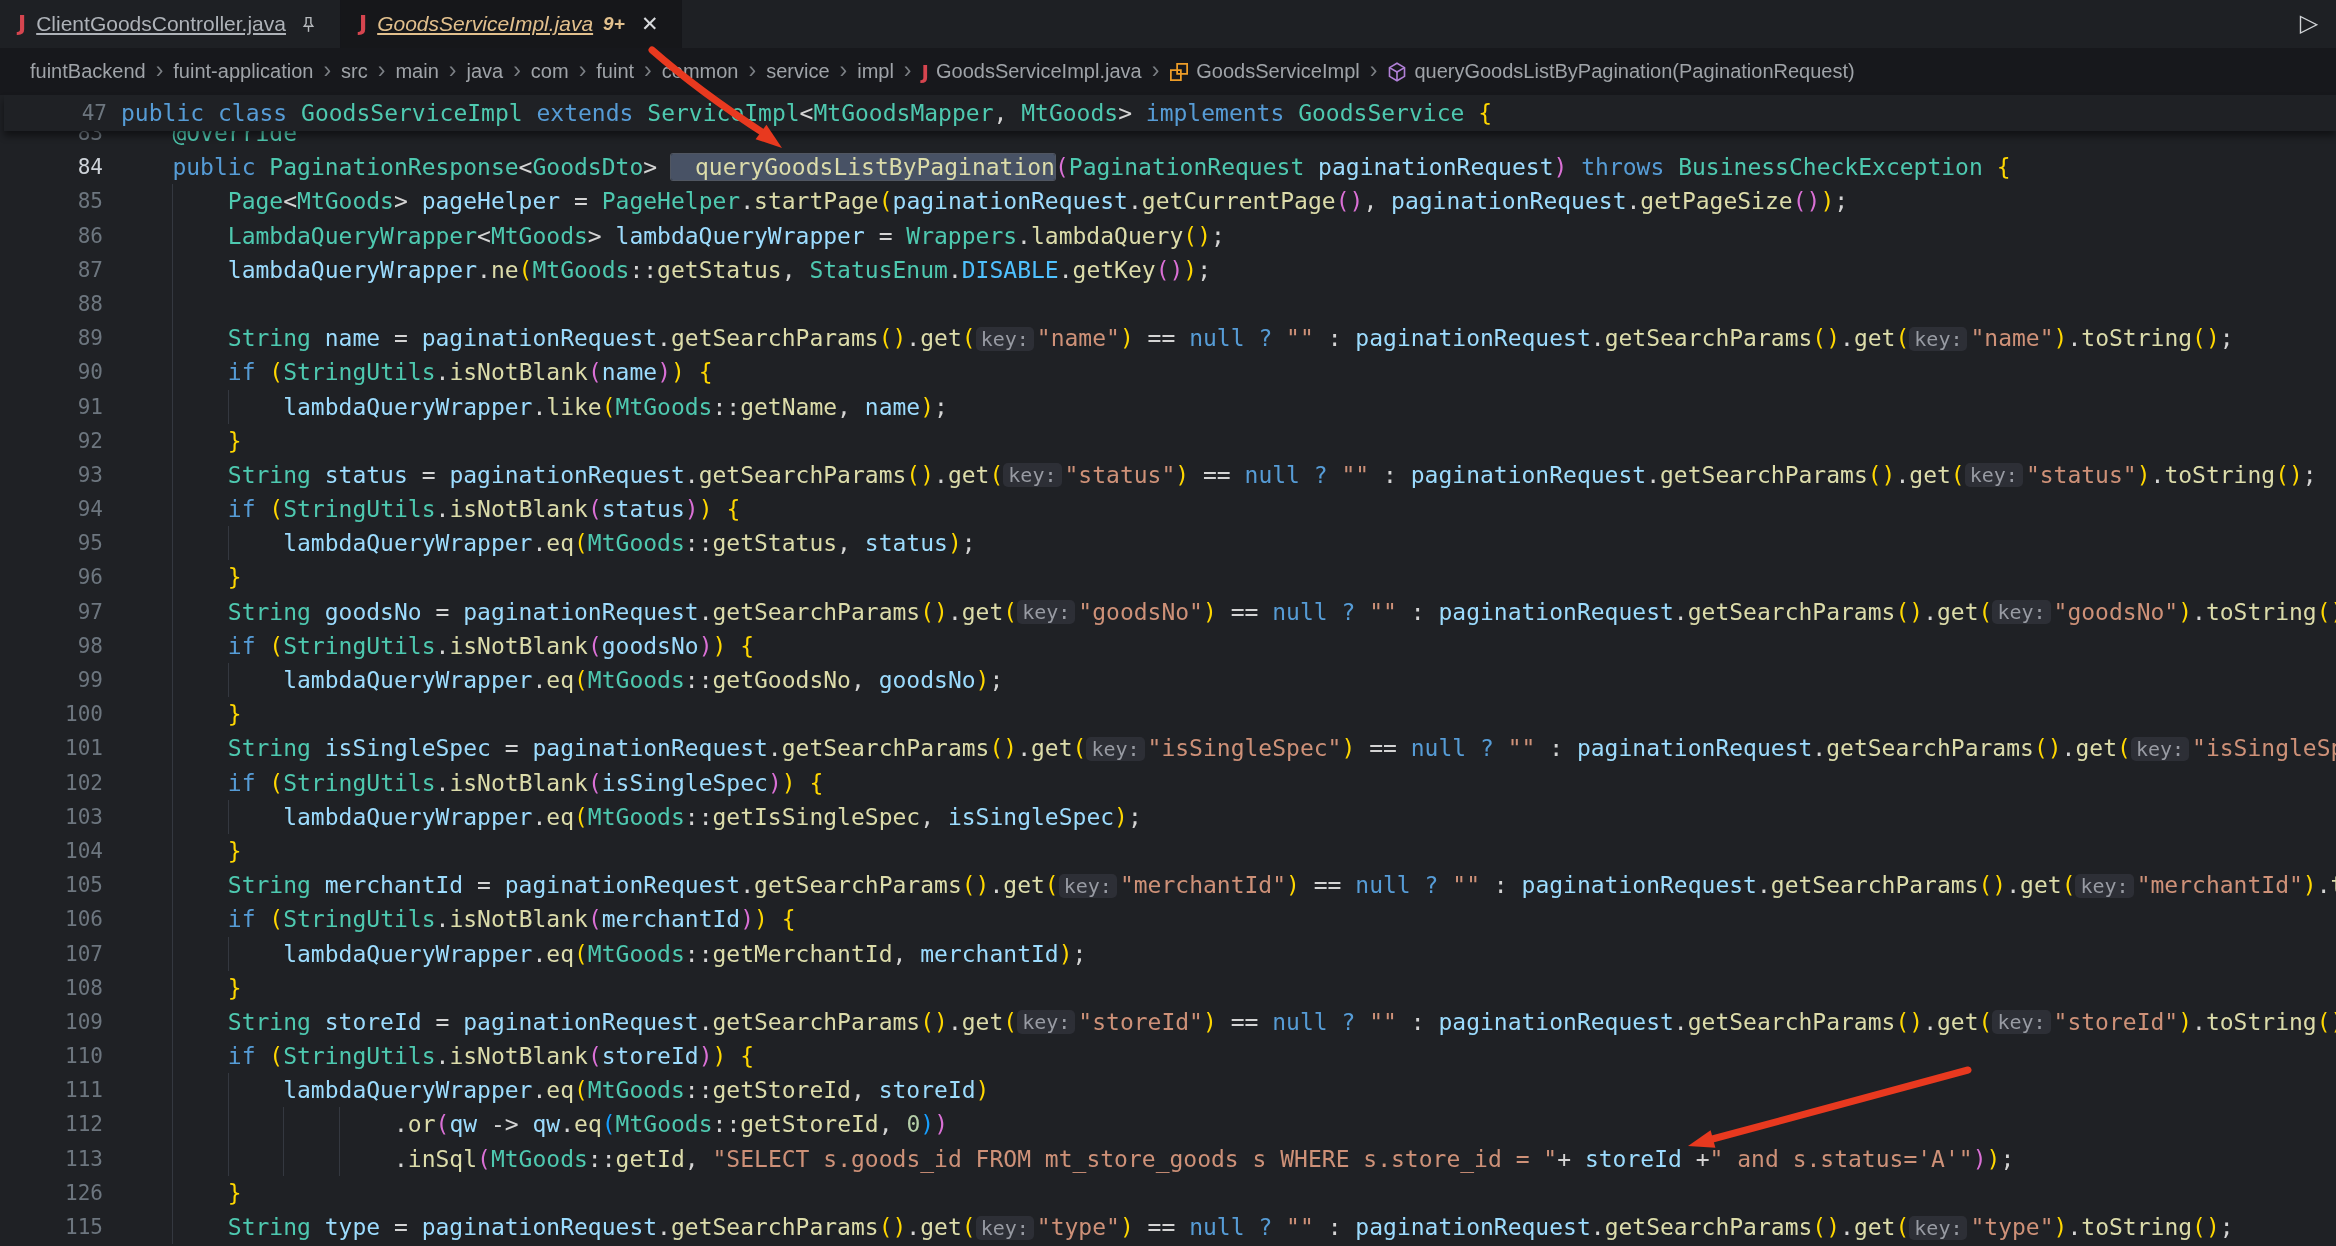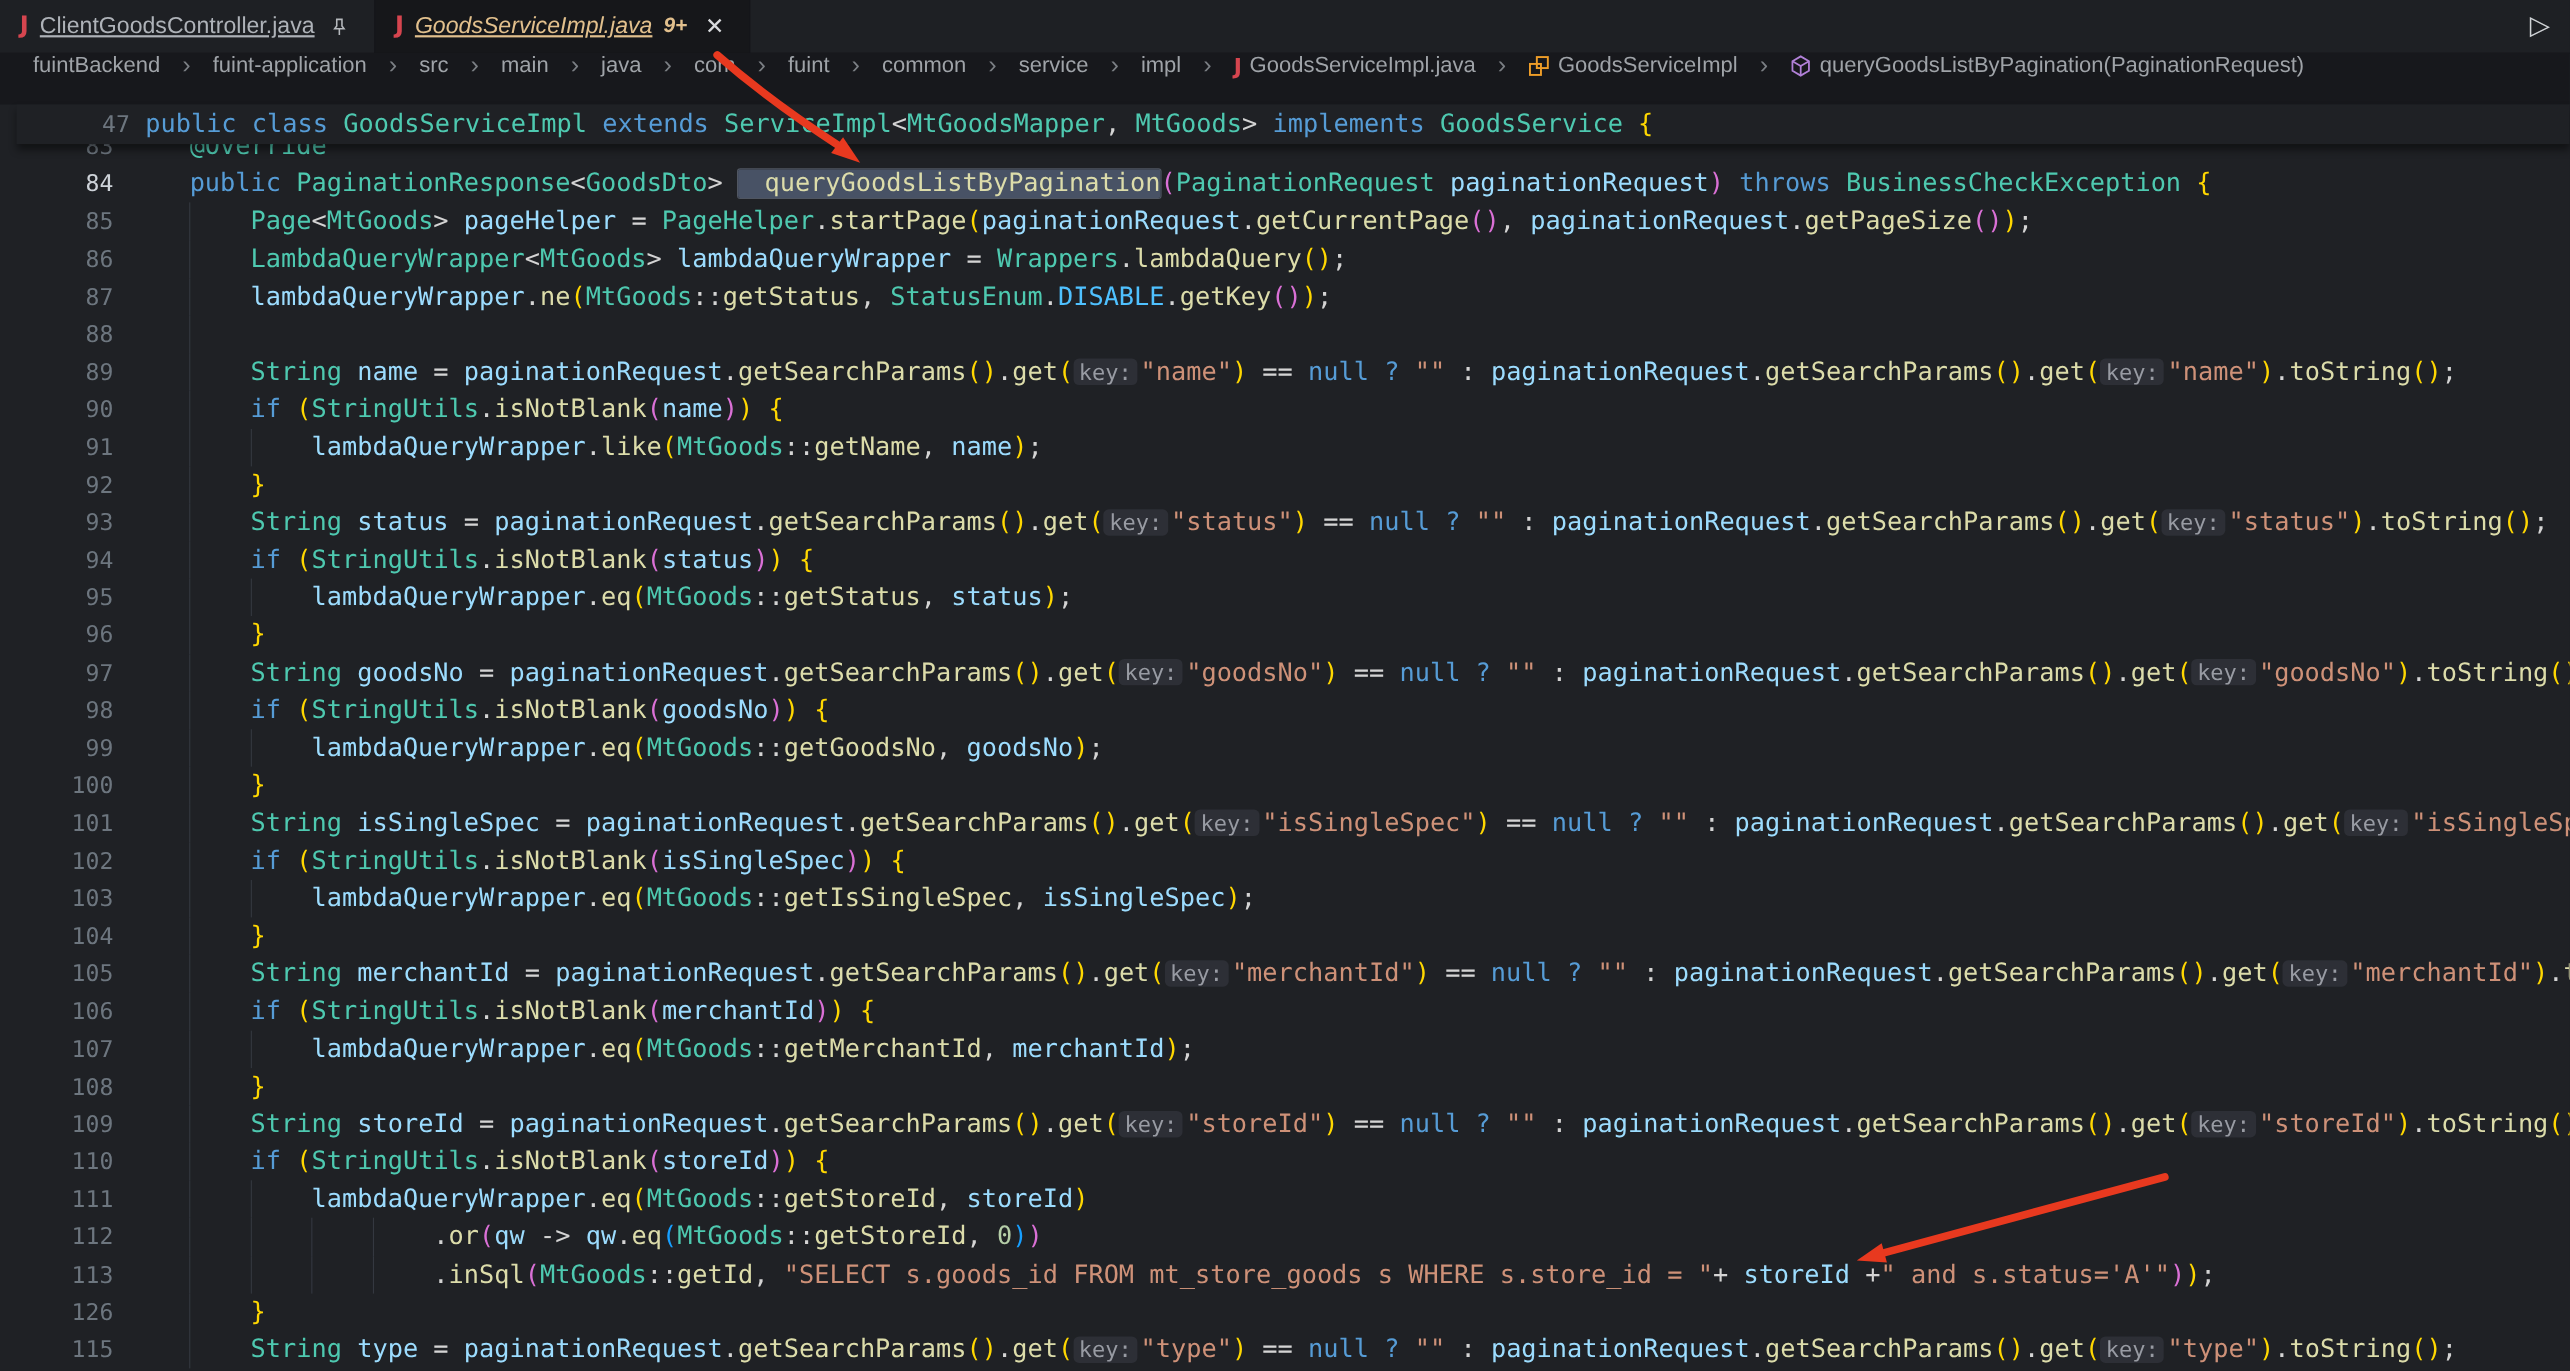--- a/index.html
+++ b/index.html
@@ -13,28 +13,28 @@
   .tab{display:flex;align-items:center;padding:0 18px;font-size:21px;color:#aeb2b8;background:#1e2024;border-right:1px solid #15161a;cursor:pointer;white-space:nowrap;}
   .tab.active{background:#16171a;color:#e2c08d;}
   .tab.active .fname{font-style:italic;}
   .jicon{font-family:"DejaVu Sans",sans-serif;font-weight:bold;color:#d6454f;font-size:22px;margin-right:10px;line-height:1;}
   .tab .fname{margin-right:10px;text-decoration:underline;}
   .badge{color:#e2c08d;font-weight:bold;font-size:19px;margin-right:12px;font-style:italic;}
   .pin-btn,.close-btn{display:flex;align-items:center;justify-content:center;width:26px;height:26px;border-radius:4px;color:#c3c6ca;}
   .close-btn{font-size:21px;color:#d8dadd;}
   .run-btn{position:absolute;top:6px;right:10px;width:34px;height:34px;display:flex;align-items:center;justify-content:center;color:#d0d3d6;font-size:24px;cursor:pointer;}
   
-  .breadcrumbs{position:absolute;top:48px;left:0;right:0;height:47px;background:#17181c;display:flex;align-items:flex-start;padding-left:30px;overflow:hidden;white-space:nowrap;gap:10px;}
+  .breadcrumbs{position:absolute;top:48px;left:0;right:0;height:47px;background:#17181c;display:flex;align-items:center;padding-left:30px;overflow:hidden;white-space:nowrap;}
   .bc-item{display:flex;align-items:center;color:#9fa3a8;font-size:20px;cursor:pointer;}
   .bc-sep{color:#7b7f84;font-size:23px;margin:0 10px;line-height:1;transform:translateY(-1px);}
   .bc-ic{display:inline-flex;margin-right:7px;align-items:center;}
   .bc-item .jicon{font-size:20px;margin-right:7px;}
   
   .mono{font-family:"DejaVu Sans Mono",monospace;font-size:23px;}
-  .sticky{position:absolute;top:95px;left:15px;right:0;height:36px;background:#1f2125;z-index:10;display:flex;align-items:center;box-shadow:0 5px 7px rgba(0,0,0,0.45);}
+  .sticky{position:absolute;top:95px;left:4px;right:0;height:36px;background:#1f2125;z-index:10;display:flex;align-items:center;box-shadow:0 5px 7px rgba(0,0,0,0.45);}
   .code-area{position:absolute;top:116px;left:0;right:0;bottom:0;z-index:1;overflow:hidden;}
   .line{display:flex;height:34.2px;line-height:34.2px;position:relative;white-space:pre;}
   .lnum{flex:0 0 117px;width:117px;text-align:right;padding-right:14px;box-sizing:border-box;color:#6d767f;font-family:"DejaVu Sans Mono",monospace;font-size:21px;}
   .line.active .lnum{color:#ced3d9;}
   .codetext{white-space:pre;font-family:"DejaVu Sans Mono",monospace;font-size:23px;}
   .guide{position:absolute;top:0;bottom:0;width:1px;background:#343840;}
   
   .tk-k{color:#569cd6}.tk-t{color:#4ec9b0}.tk-f{color:#dcdcaa}.tk-v{color:#9cdcfe}
   .tk-s{color:#ce9178}.tk-n{color:#b5cea8}.tk-c{color:#4fc1ff}.tk-o{color:#d4d4d4}
   .tk-p1{color:#ffd700}.tk-p2{color:#da70d6}.tk-p3{color:#179fff}

